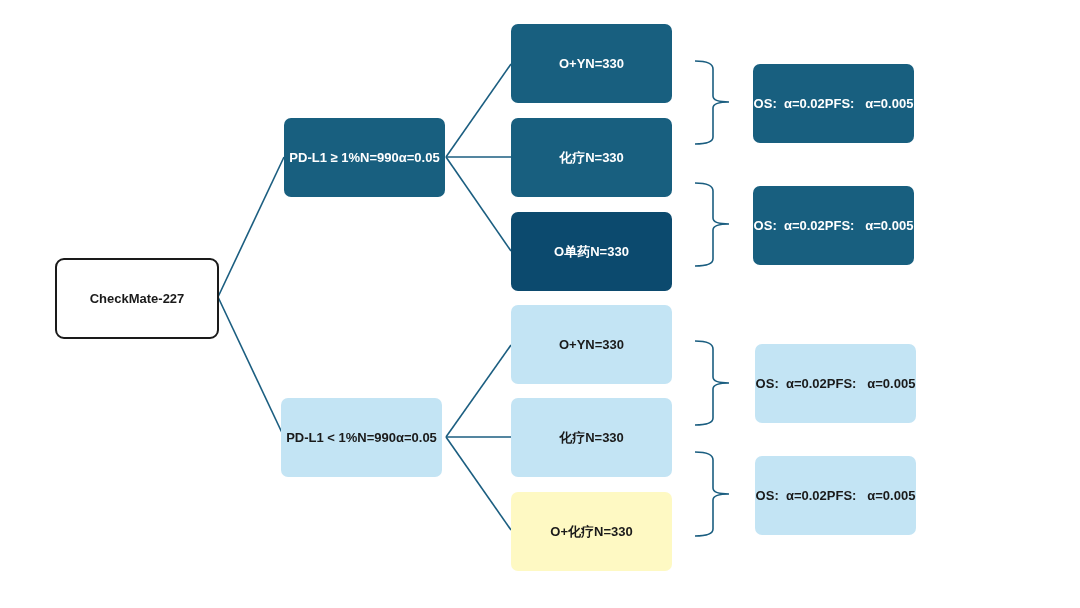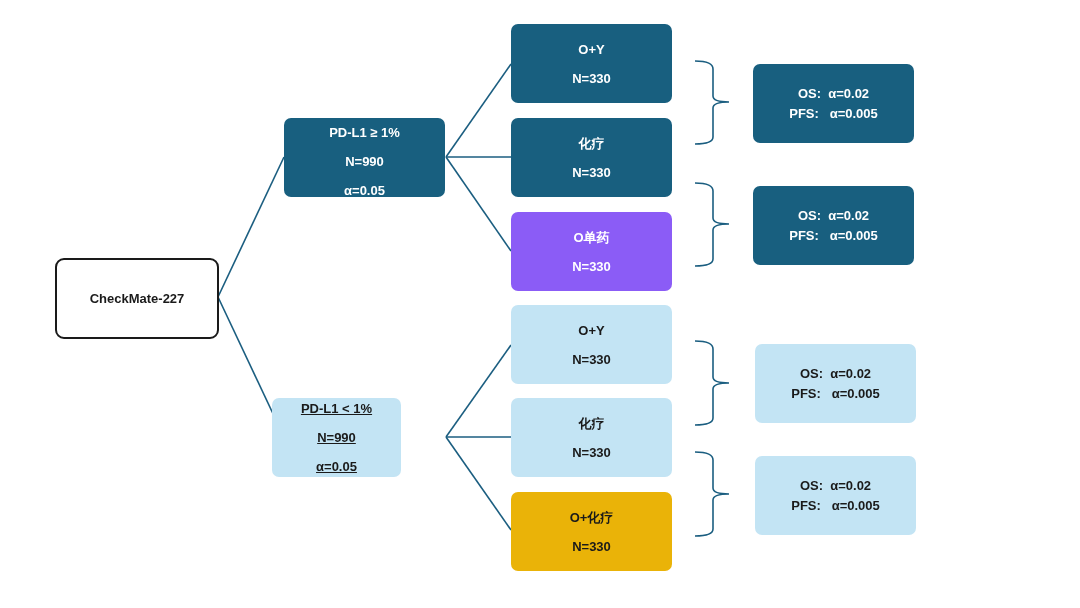--- a/index.html
+++ b/index.html
@@ -1,21 +1,21 @@
 <!DOCTYPE html>
 <html><head>
   <meta charset="utf-8">
   <style>
     html, body { margin: 0; padding: 0; background: #ffffff; }
     body { width: 1080px; height: 608px; position: relative; overflow: hidden;
            font-family: "Liberation Sans", "DejaVu Sans", sans-serif; }
     #canvas { position: absolute; left: 0; top: 0; width: 1080px; height: 608px; }
     svg#links { position: absolute; left: 0; top: 0; width: 1080px; height: 608px; }
     .box { position: absolute; box-sizing: border-box; border-radius: 7px;
-           display: flex; flex-direction: column; align-items: center; justify-content: center;
+           display: flex; flex-direction: row; align-items: center; justify-content: center;
            font-weight: bold; font-size: 13px; white-space: pre; }
     .dark { background: #185f7f; color: #ffffff; }
     .light { background: #c3e4f4; color: #1a1a1a; }
     .root { background: #ffffff; border: 2px solid #1a1a1a; border-radius: 9px; color: #1a1a1a; }
     .line3 span { line-height: 29px; }
     .line2 span { line-height: 29px; }
     .cmp span { line-height: 20px; text-align: right; }
     .root span { line-height: 28px; }
   </style>
 </head>
@@ -38,54 +38,54 @@
     <path fill="none" stroke="#1b5e80" stroke-width="1.6" d="M695,61 Q713,61 713,69 L713,96 Q713,102 729,102 Q713,102 713,108 L713,137 Q713,144 695,144"></path>
     <path fill="none" stroke="#1b5e80" stroke-width="1.6" d="M695,183 Q713,183 713,191 L713,218 Q713,224 729,224 Q713,224 713,230 L713,259 Q713,266 695,266"></path>
     <path fill="none" stroke="#1b5e80" stroke-width="1.6" d="M695,341 Q713,341 713,349 L713,377 Q713,383 729,383 Q713,383 713,389 L713,418 Q713,425 695,425"></path>
     <path fill="none" stroke="#1b5e80" stroke-width="1.6" d="M695,452 Q713,452 713,460 L713,488 Q713,494 729,494 Q713,494 713,500 L713,529 Q713,536 695,536"></path>
   </svg>
 
   <div class="box root" style="left:55px; top:258px; width:164px; height:81px;">
     <span>CheckMate-227</span>
   </div>
 
-  <div class="box dark line3" style="left: 284px; top: 118px; width: 161px; height: 79px; background: rgb(24, 95, 127); justify-content: space-between;">
+  <div class="box dark line3" style="left: 284px; top: 118px; width: 161px; height: 79px; background: rgb(24, 95, 127);">
     <span>PD-L1 ≥ 1%</span>
     <span>N=990</span>
     <span>α=0.05</span>
   </div>
 
-  <div class="box light line3" style="left: 272px; top: 398px; width: 129px; height: 79px; background: rgb(195, 228, 244); text-decoration: underline;">
+  <div class="box light line3" style="left: 281px; top: 398px; width: 161px; height: 79px; background: rgb(195, 228, 244);">
     <span>PD-L1 &lt; 1%</span>
     <span>N=990</span>
     <span>α=0.05</span>
   </div>
 
   <div class="box dark line2" style="left: 511px; top: 24px; width: 161px; height: 79px; background: rgb(24, 95, 127);">
     <span>O+Y</span>
     <span>N=330</span>
   </div>
   <div class="box dark line2" style="left: 511px; top: 118px; width: 161px; height: 79px; background: rgb(24, 95, 127);">
     <span>化疗</span>
     <span>N=330</span>
   </div>
-  <div class="box dark line2" style="left: 511px; top: 212px; width: 161px; height: 79px; background: #8b5cf6;">
+  <div class="box dark line2" style="left: 511px; top: 212px; width: 161px; height: 79px; background: #0c4a6e;">
     <span>O单药</span>
     <span>N=330</span>
   </div>
 
   <div class="box light line2" style="left: 511px; top: 305px; width: 161px; height: 79px; background: rgb(195, 228, 244);">
     <span>O+Y</span>
     <span>N=330</span>
   </div>
   <div class="box light line2" style="left: 511px; top: 398px; width: 161px; height: 79px; background: rgb(195, 228, 244);">
     <span>化疗</span>
     <span>N=330</span>
   </div>
-  <div class="box light line2" style="left: 511px; top: 492px; width: 161px; height: 79px; background: #eab308;">
+  <div class="box light line2" style="left: 511px; top: 492px; width: 161px; height: 79px; background: #fef9c3;">
     <span>O+化疗</span>
     <span>N=330</span>
   </div>
 
   <div class="box dark cmp" style="left: 753px; top: 64px; width: 161px; height: 79px; background: rgb(24, 95, 127);">
     <span>OS:  α=0.02</span>
     <span>PFS:   α=0.005</span>
   </div>
   <div class="box dark cmp" style="left: 753px; top: 186px; width: 161px; height: 79px; background: rgb(24, 95, 127);">
     <span>OS:  α=0.02</span>

